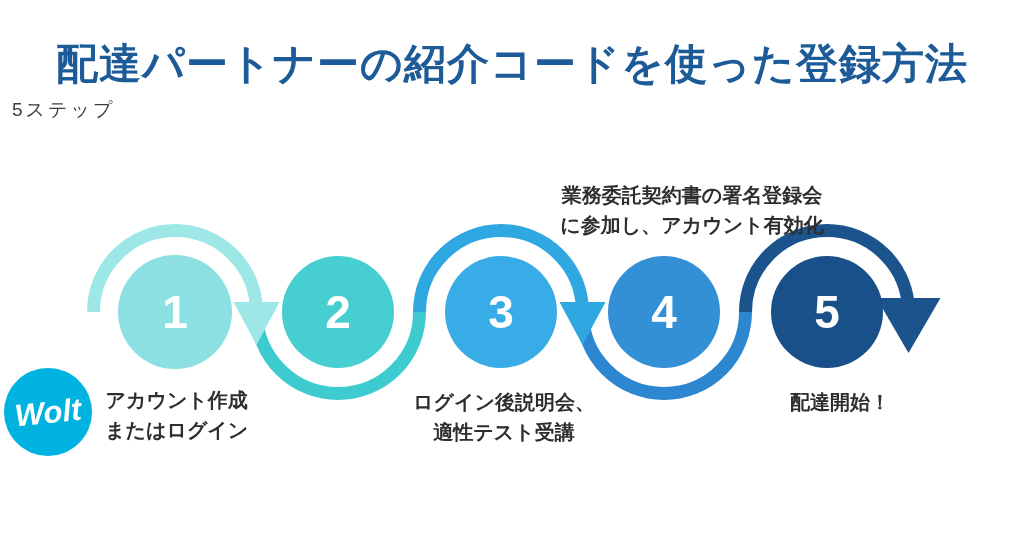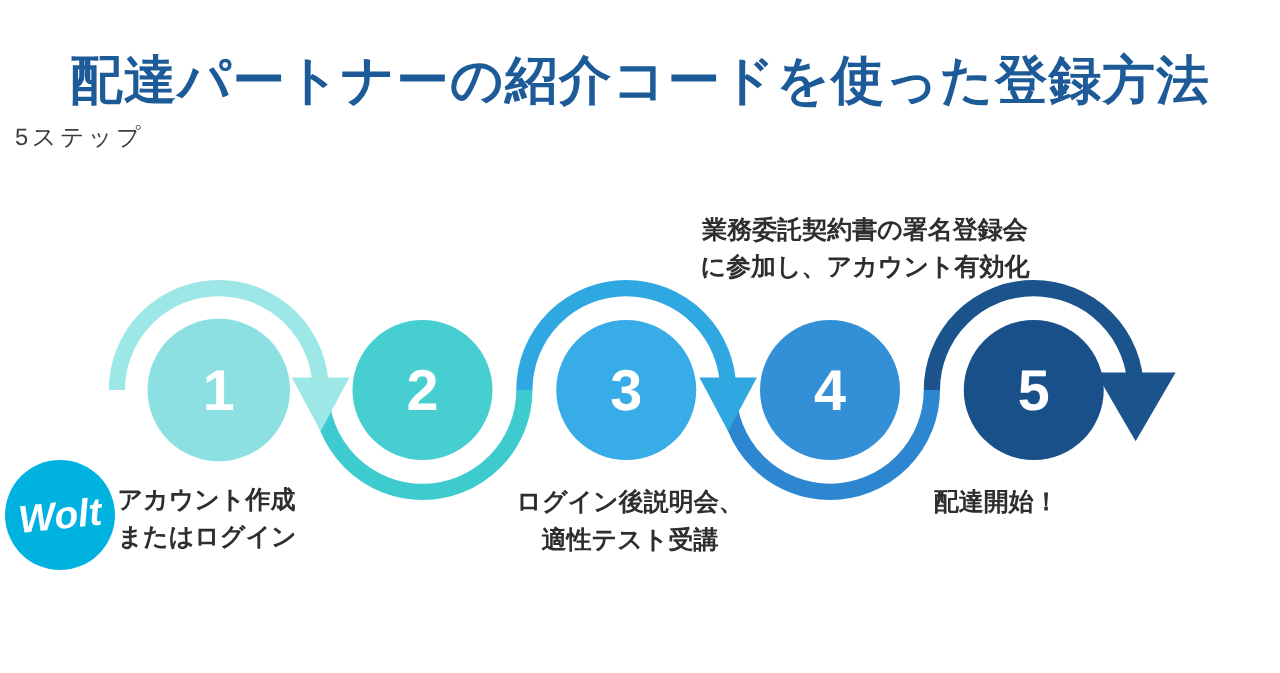--- a/index.html
+++ b/index.html
@@ -93,21 +93,21 @@
     <text class="svg-number" x="501" y="328" text-anchor="middle" fill="#ffffff">3</text>
     <text class="svg-number" x="664" y="328" text-anchor="middle" fill="#ffffff">4</text>
     <text class="svg-number" x="827" y="328" text-anchor="middle" fill="#ffffff">5</text>
 
     <g>
       <circle cx="48" cy="412" r="44" fill="#00b2e0"></circle>
       <text class="svg-logo-text" x="48" y="423" text-anchor="middle" transform="rotate(-6 48 412)" fill="#ffffff">Wolt</text>
     </g>
   </svg>
 
-  <div class="step-label" style="left:94px; top:386px; text-align:left;">アカウント作成
+  <div class="step-label" style="left:105px; top:386px; text-align:center;">アカウント作成
 またはログイン</div>
   <div class="step-label label-center" style="left:504px; top:388px;">ログイン後説明会、
 適性テスト受講</div>
-  <div class="step-label label-center" style="left:692px; top:170px;">業務委託契約書の署名登録会
+  <div class="step-label label-center" style="left:692px; top:181px;">業務委託契約書の署名登録会
 に参加し、アカウント有効化</div>
-  <div class="step-label label-center" style="left:797px; top:388px;text-align:right;">配達開始！</div>
+  <div class="step-label label-center" style="left:840px; top:388px;text-align:right;">配達開始！</div>
 
 </div>
 
 </body></html>

